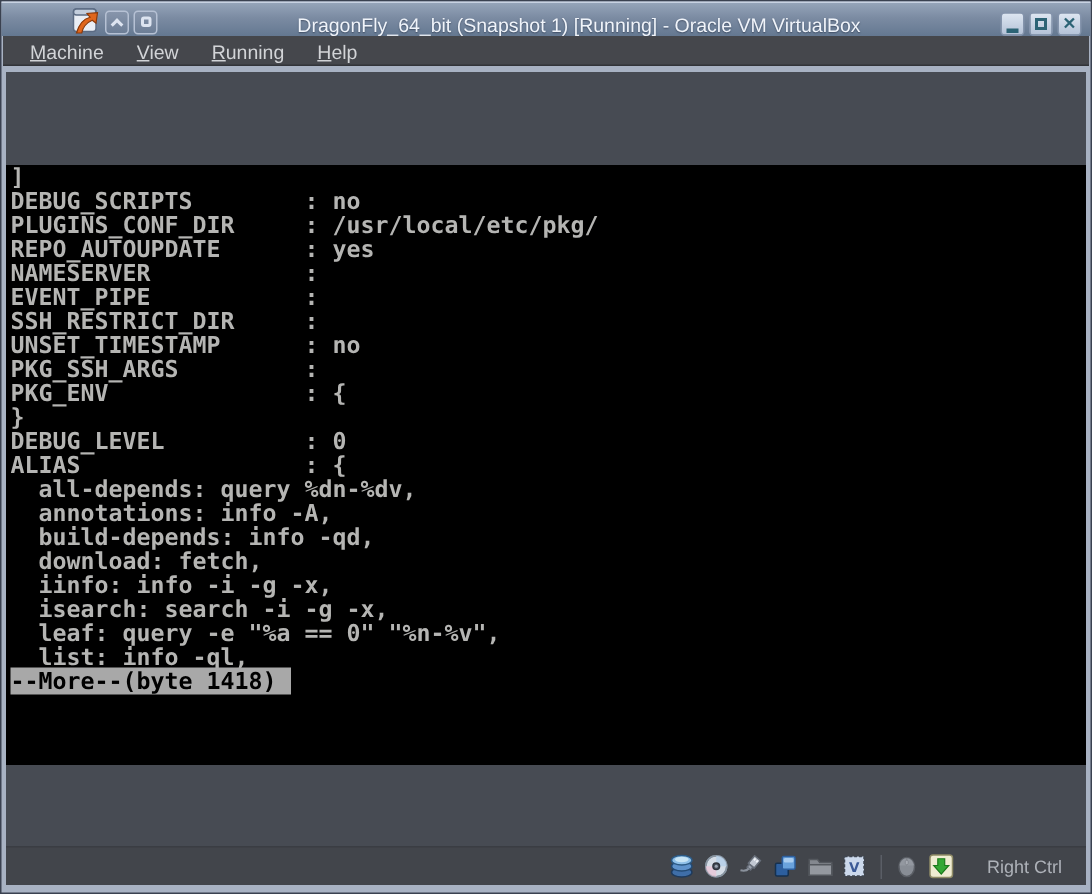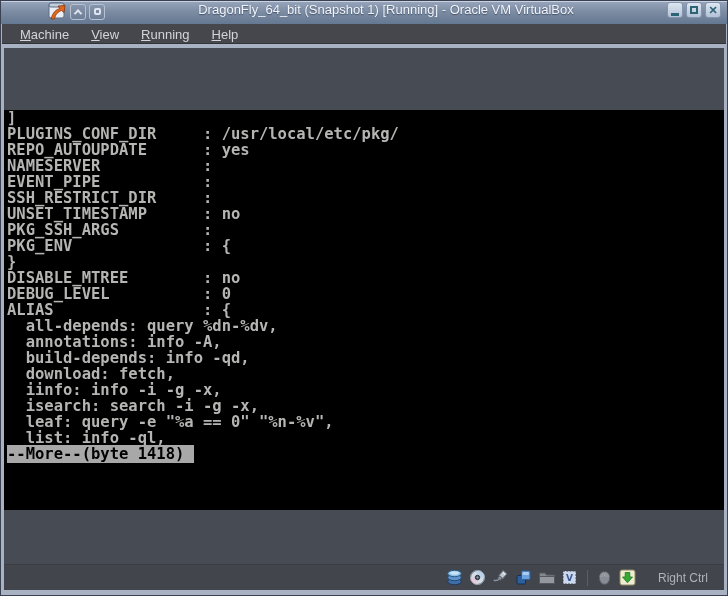--- a/index.html
+++ b/index.html
@@ -11,21 +11,21 @@
     position:absolute; left:0; top:0; width:728px; height:596px;
     background:#a8b2c3;                    
     box-shadow: inset 0 0 0 1px #3a4150;
   }
 
   
   .titlebar {
     position:absolute; left:1px; top:1px; width:726px; height:23px;
     background:linear-gradient(180deg,#95a4b9 0%,#7b8ba2 45%,#647891 100%);
     border-top:1px solid #c8d2e2;
-    display:flex; align-items:flex-start;padding-left:22px;
+    display:flex; align-items:flex-end;padding-left:22px;
   }
   .tb-left { display:flex; align-items:center; gap:3px; padding-left:24px; }
   .app-icon { width:20px; height:19px; position:relative; }
   .tb-btn {
     width:16px; height:16px; border:1px solid #b6c1d4; border-radius:3px;
     background:linear-gradient(180deg,#8795ab,#6d7e96);
     display:flex; align-items:center; justify-content:center;
   }
   .glyph-shade { width:6px; height:6px; border-left:2px solid #dde4f0; border-top:2px solid #dde4f0; transform:rotate(45deg) translate(1px,1px); }
   .glyph-sticky { width:7px; height:7px; border:2px solid #dde4f0; border-radius:2px; }
@@ -119,30 +119,30 @@
   <div class="menubar">
     <span class="menu-item">Machine</span>
     <span class="menu-item">View</span>
     <span class="menu-item">Running</span>
     <span class="menu-item">Help</span>
   </div>
 
   <div class="vm-area">
     <div class="guest-screen">
       <pre class="t-line">]</pre>
+      <pre class="t-line">DEBUG_SCRIPTS        : no</pre>
       <pre class="t-line">PLUGINS_CONF_DIR     : /usr/local/etc/pkg/</pre>
       <pre class="t-line">REPO_AUTOUPDATE      : yes</pre>
       <pre class="t-line">NAMESERVER           :</pre>
       <pre class="t-line">EVENT_PIPE           :</pre>
       <pre class="t-line">SSH_RESTRICT_DIR     :</pre>
       <pre class="t-line">UNSET_TIMESTAMP      : no</pre>
       <pre class="t-line">PKG_SSH_ARGS         :</pre>
       <pre class="t-line">PKG_ENV              : {</pre>
       <pre class="t-line">}</pre>
-      <pre class="t-line">DISABLE_MTREE        : no</pre>
       <pre class="t-line">DEBUG_LEVEL          : 0</pre>
       <pre class="t-line">ALIAS                : {</pre>
       <pre class="t-line">  all-depends: query %dn-%dv,</pre>
       <pre class="t-line">  annotations: info -A,</pre>
       <pre class="t-line">  build-depends: info -qd,</pre>
       <pre class="t-line">  download: fetch,</pre>
       <pre class="t-line">  iinfo: info -i -g -x,</pre>
       <pre class="t-line">  isearch: search -i -g -x,</pre>
       <pre class="t-line">  leaf: query -e "%a == 0" "%n-%v",</pre>
       <pre class="t-line">  list: info -ql,</pre>

